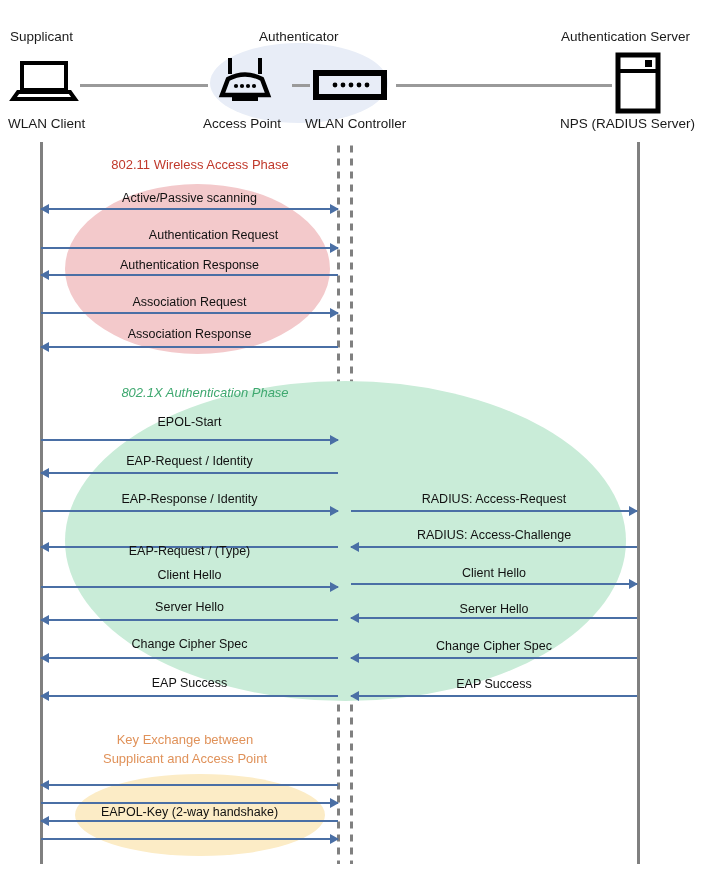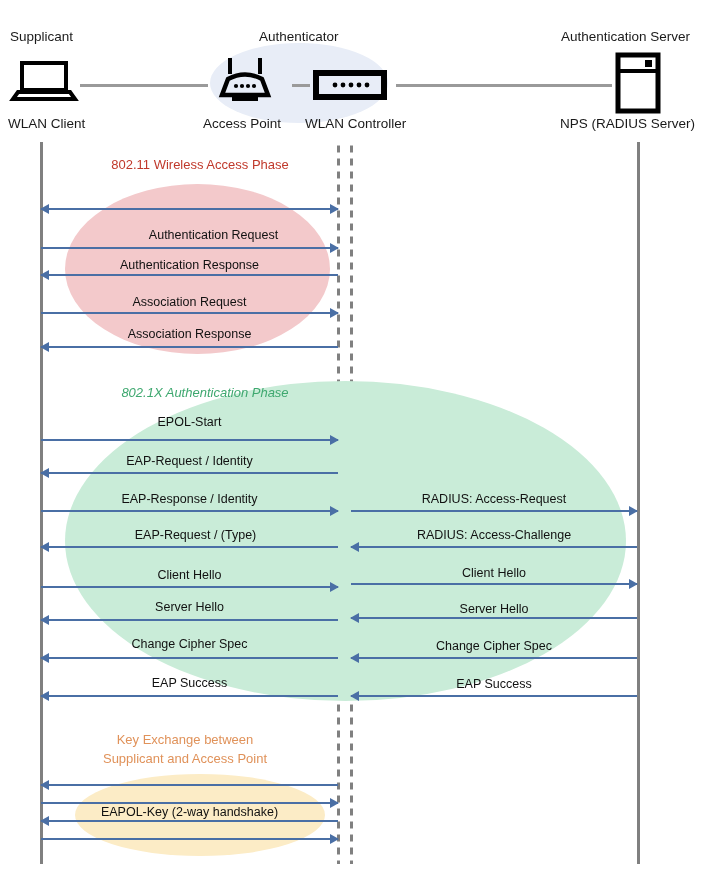--- a/index.html
+++ b/index.html
@@ -102,20 +102,21 @@
   <div class="lifeline-dashed" style="left:337px;top:133px;height:722px;"></div>
   <div class="lifeline-dashed" style="left:350px;top:133px;height:722px;"></div>
   <div class="lifeline" style="left:637px;top:133px;height:722px;"></div>
 
   <div class="phase-ellipse ell-red" style="left:65px;top:175px;width:265px;height:170px;"></div>
 
   <div class="phase-title pt-red" style="left:85px;top:146px;width:230px;">802.11 Wireless Access Phase</div>
 
   <div class="arrow left" style="left:41px;top:199px;width:72px;"></div>
   <div class="arrow right" style="left:110px;top:199px;width:228px;"></div>
+  <div class="msg" style="left:41px;top:182px;width:297px;">Active/Passive scanning</div>
 
   <div class="arrow right" style="left:41px;top:238px;width:297px;"></div>
   <div class="msg" style="left:41px;top:219px;width:297px;padding-left:24px;">Authentication Request</div>
 
   <div class="arrow left" style="left:41px;top:265px;width:297px;"></div>
   <div class="msg" style="left:41px;top:249px;width:297px;">Authentication Response</div>
 
   <div class="arrow right" style="left:41px;top:303px;width:297px;"></div>
   <div class="msg" style="left:41px;top:286px;width:297px;">Association Request</div>
 
@@ -131,21 +132,21 @@
 
   <div class="arrow left" style="left:41px;top:463px;width:297px;"></div>
   <div class="msg" style="left:41px;top:445px;width:297px;">EAP-Request / Identity</div>
 
   <div class="arrow right" style="left:41px;top:501px;width:297px;"></div>
   <div class="msg" style="left:41px;top:483px;width:297px;">EAP-Response / Identity</div>
   <div class="arrow right" style="left:351px;top:501px;width:286px;"></div>
   <div class="msg" style="left:351px;top:483px;width:286px;">RADIUS: Access-Request</div>
 
   <div class="arrow left" style="left:41px;top:537px;width:297px;"></div>
-  <div class="msg" style="left:41px;top:519px;width:297px;padding-left:6px;">EAP-Request / (Type)</div>
+  <div class="msg" style="left:41px;top:535px;width:297px;">EAP-Request / (Type)</div>
   <div class="arrow left" style="left:351px;top:537px;width:286px;"></div>
   <div class="msg" style="left:351px;top:519px;width:286px;">RADIUS: Access-Challenge</div>
 
   <div class="arrow right" style="left:41px;top:577px;width:297px;"></div>
   <div class="msg" style="left:41px;top:559px;width:297px;">Client Hello</div>
   <div class="arrow right" style="left:351px;top:574px;width:286px;"></div>
   <div class="msg" style="left:351px;top:557px;width:286px;">Client Hello</div>
 
   <div class="arrow left" style="left:41px;top:610px;width:297px;"></div>
   <div class="msg" style="left:41px;top:591px;width:297px;">Server Hello</div>

